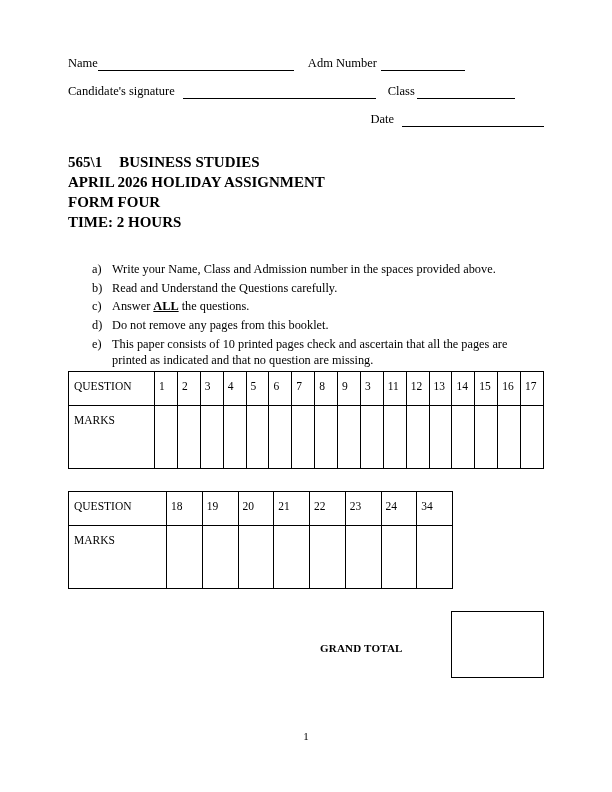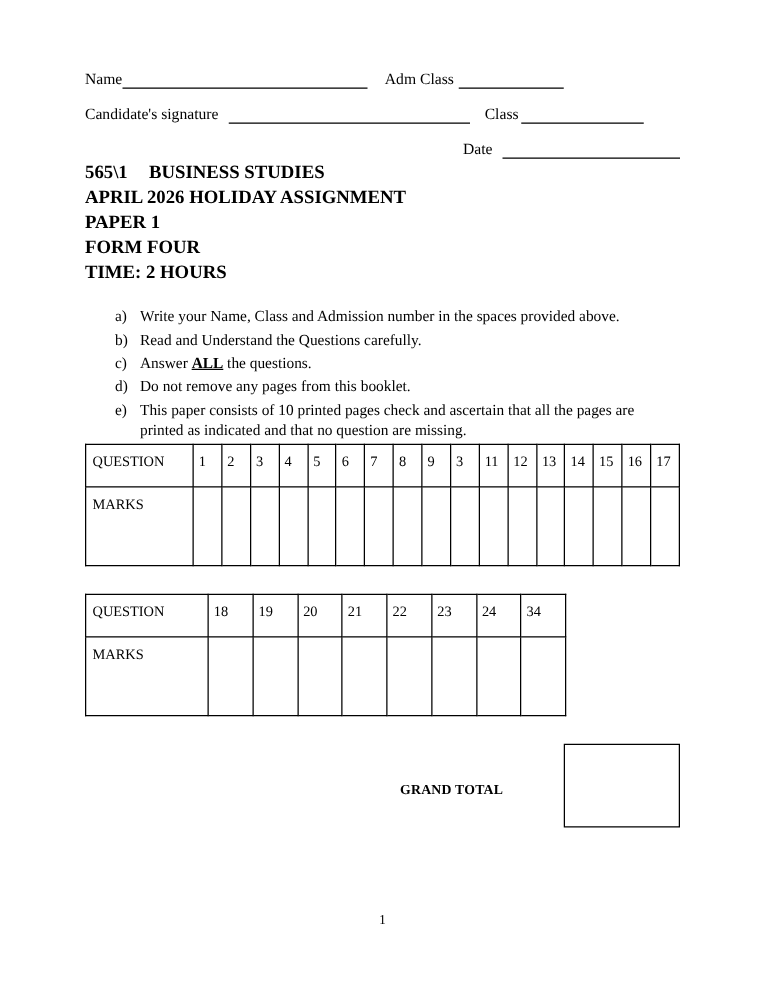--- a/index.html
+++ b/index.html
@@ -39,29 +39,29 @@
   }
 
   .line-name { width: 196px; }
   .line-adm  { width: 84px; margin-left: 4px; }
   .line-sig  { width: 193px; margin-left: 8px; }
   .line-class{ width: 98px; margin-left: 2px; }
   .line-date { width: 142px; margin-left: 8px; }
 
   .row-date {
     justify-content: flex-end;
-    margin-bottom: 2px;
+    margin-bottom: 26px;
   }
 
   
   .title-block {
     font-weight: bold;
     font-size: 15px;
     line-height: 1.33;
-    margin-bottom: 16px;
+    margin-bottom: 28px;
   }
   .title-line-1 .code { letter-spacing: 0px; }
   .title-line-1 .subject { margin-left: 17px; }
 
   
   .instr-heading {
     font-weight: bold;
     font-size: 12.5px;
     text-decoration: underline;
     margin-bottom: 11px;
@@ -156,21 +156,21 @@
 </style>
 </head>
 <body>
 
 <div class="page">
 
   <div class="fill-row">
     <span class="fill-label">Name</span>
     <span class="fill-line line-name"></span>
     <span style="width:14px"></span>
-    <span class="fill-label">Adm Class</span>
+    <span class="fill-label">Adm Number</span>
     <span class="fill-line line-adm"></span>
   </div>
 
   <div class="fill-row">
     <span class="fill-label">Candidate's signature</span>
     <span class="fill-line line-sig"></span>
     <span style="width:12px"></span>
     <span class="fill-label">Class</span>
     <span class="fill-line line-class"></span>
   </div>
@@ -178,21 +178,20 @@
   <div class="fill-row row-date">
     <span class="fill-label">Date</span>
     <span class="fill-line line-date"></span>
   </div>
 
   <div class="title-block">
     <div class="title-line-1">
       <span class="code">565\1</span><span class="subject">BUSINESS STUDIES</span>
     </div>
     <div>APRIL 2026 HOLIDAY ASSIGNMENT</div>
-    <div>PAPER 1</div>
     <div>FORM FOUR</div>
     <div>TIME: 2 HOURS</div>
   </div>
 
   <ol class="instr">
     <li>
       <span class="marker">a)</span>
       <span class="txt"><span>Write your Name, Class and Admission number in the spaces provided above.</span></span>
     </li>
     <li>

